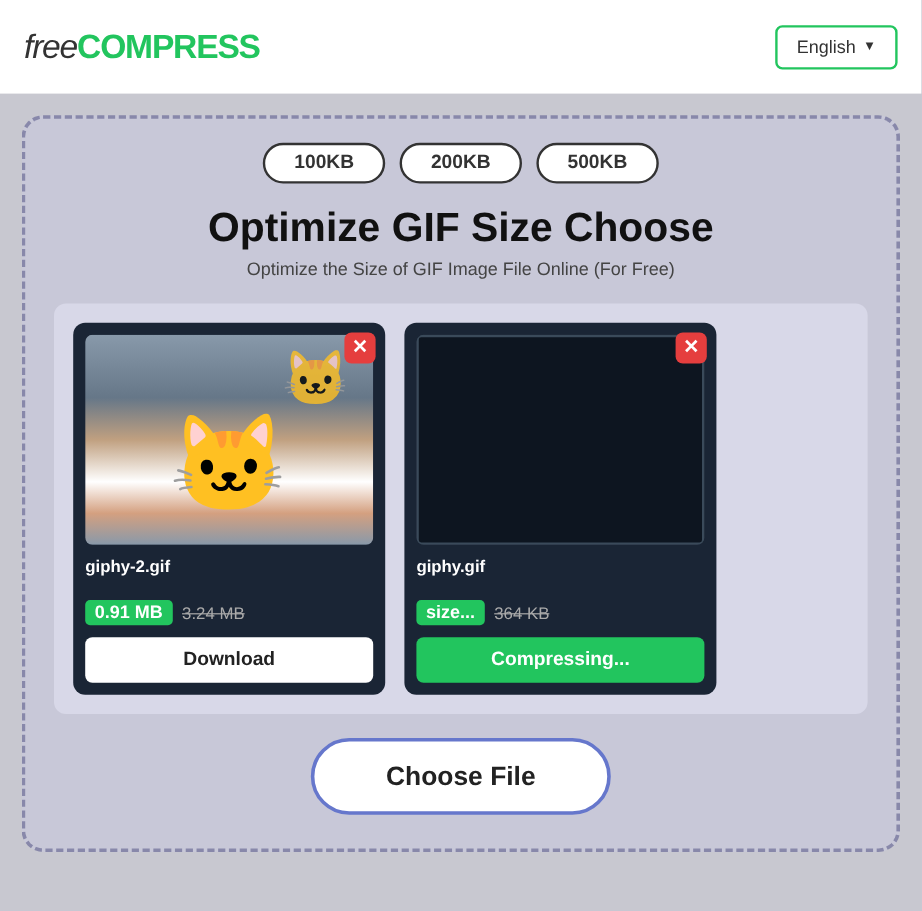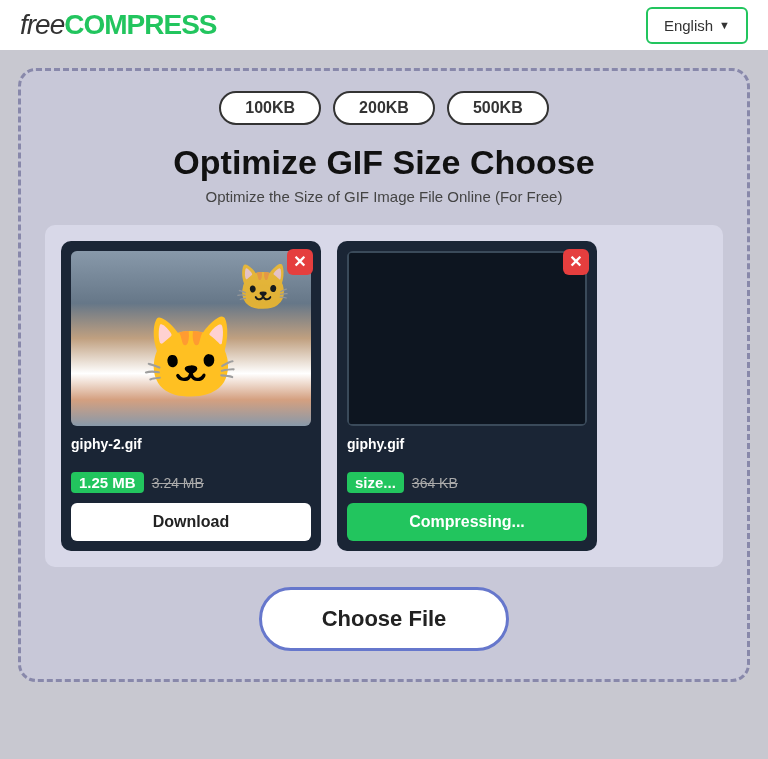--- a/index.html
+++ b/index.html
@@ -11,21 +11,21 @@
       overflow-x: hidden;
     }
 
     
     .header {
       background-color: #ffffff;
       display: flex;
       align-items: center;
       justify-content: space-between;
       padding: 12px 20px;
-      height: 50px;
+      height: 78px;
     }
 
     .logo {
       font-size: 28px;
       font-weight: 900;
       letter-spacing: -1px;
     }
     .logo-free {
       color: #333333;
       font-style: italic;
@@ -279,21 +279,21 @@
 
     <div class="files-area">
 
       <div class="file-card">
         <div class="file-card-close">✕</div>
         <div class="file-preview">
           <div class="cat-image"></div>
         </div>
         <div class="file-name">giphy-2.gif</div>
         <div class="file-sizes">
-          <span class="size-badge">1.25 MB</span>
+          <span class="size-badge">0.91 MB</span>
           <span class="size-original">3.24 MB</span>
         </div>
         <button class="download-btn">Download</button>
       </div>
 
       <div class="file-card">
         <div class="file-card-close">✕</div>
         <div class="file-preview">
           <div class="dark-preview"></div>
         </div>

